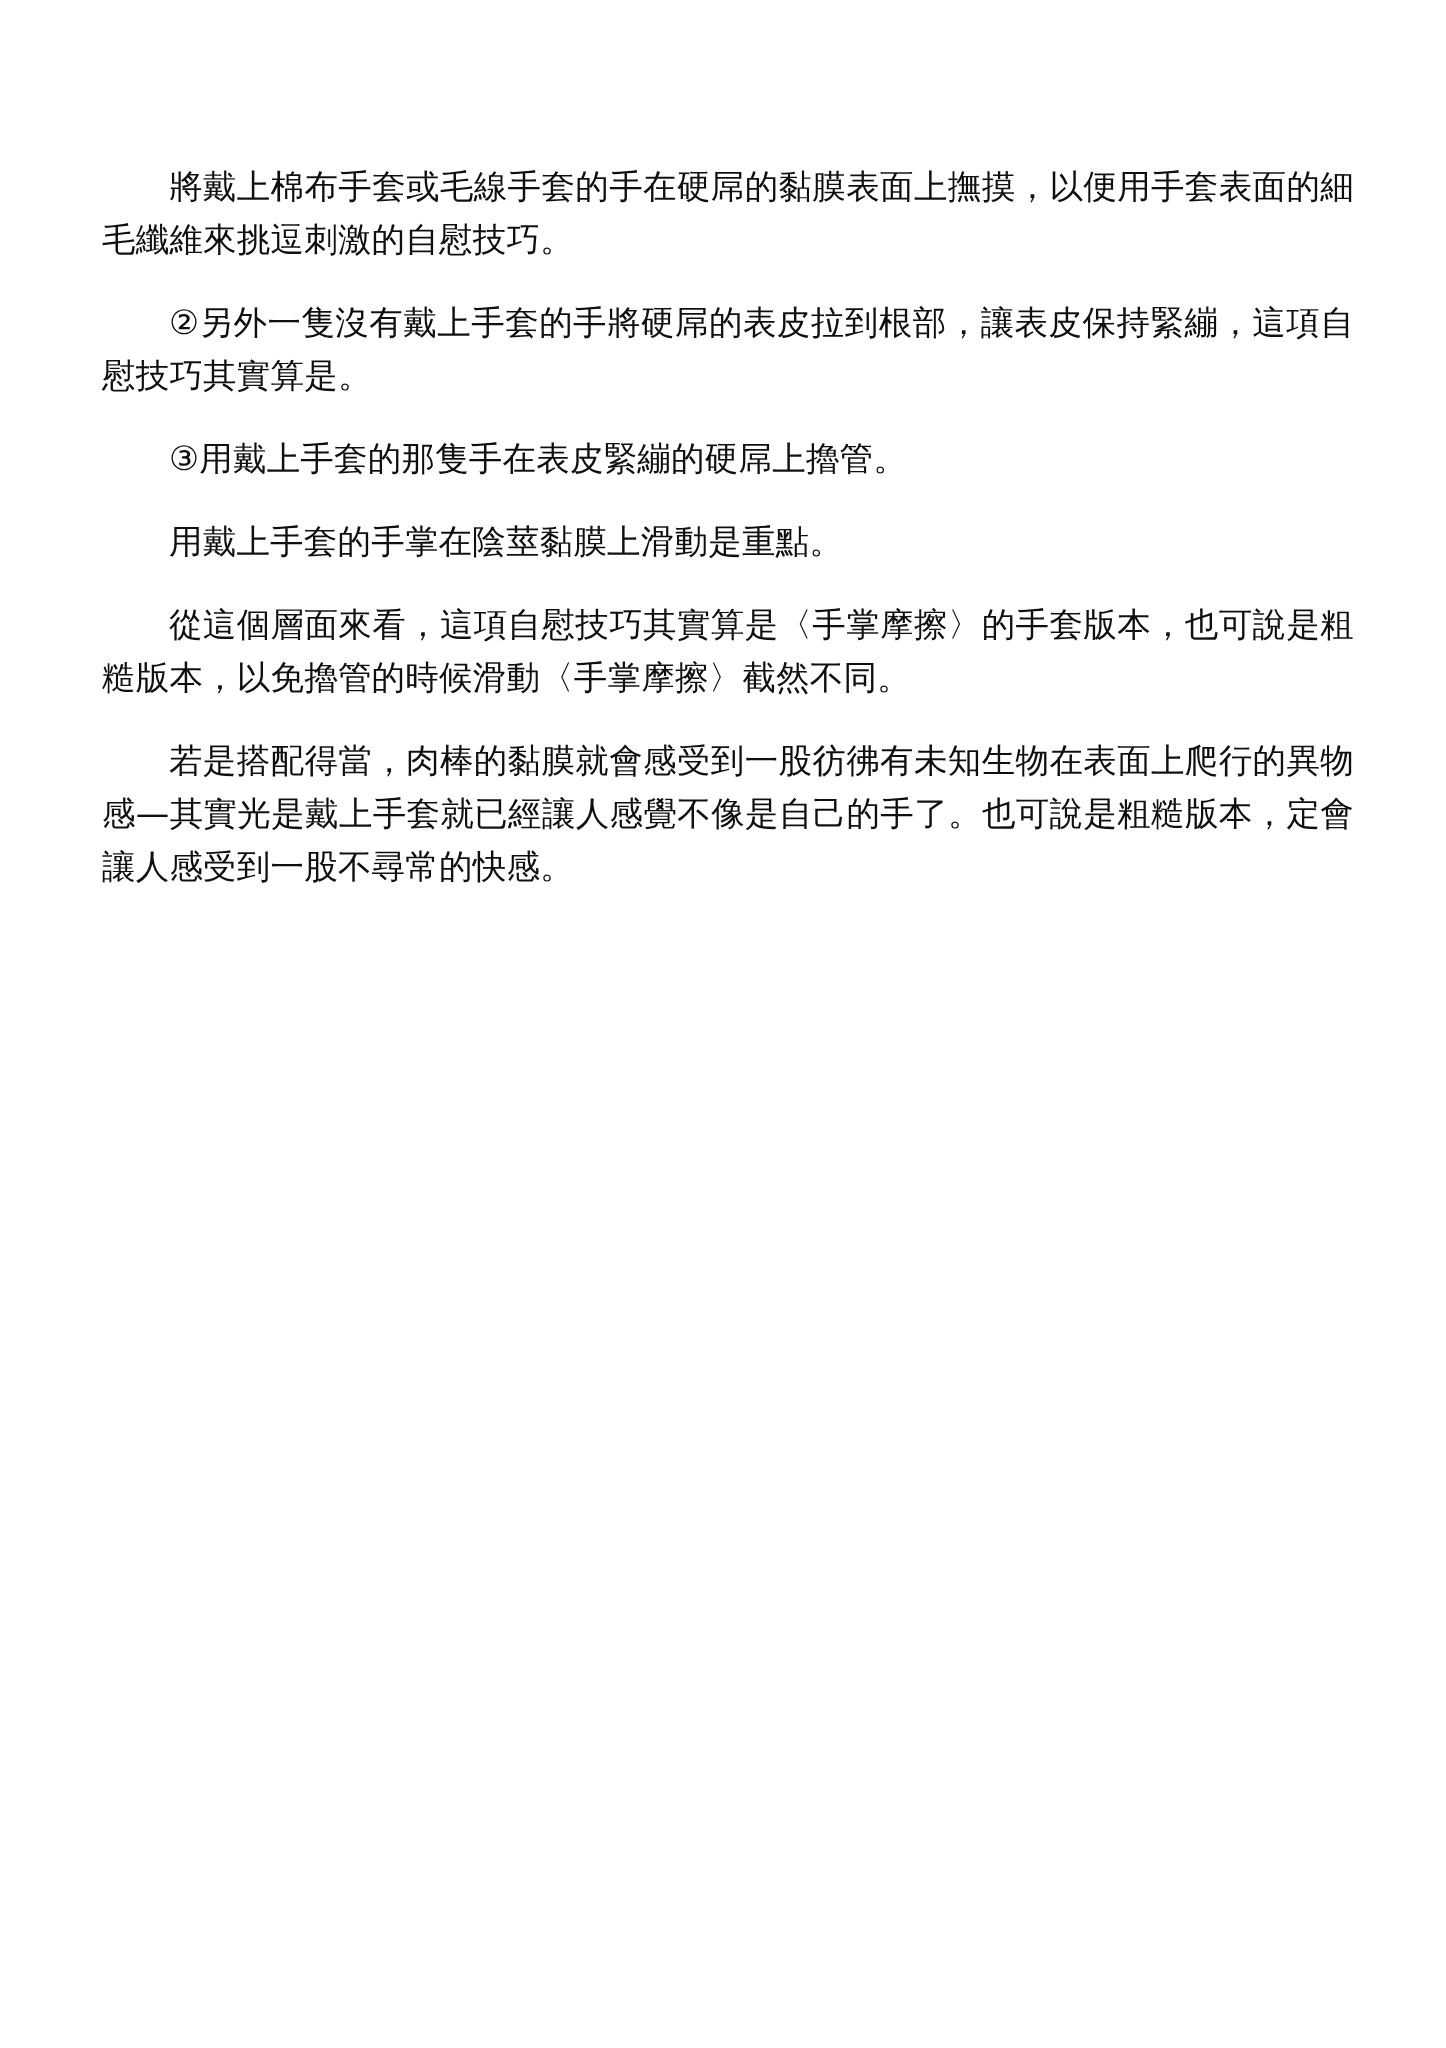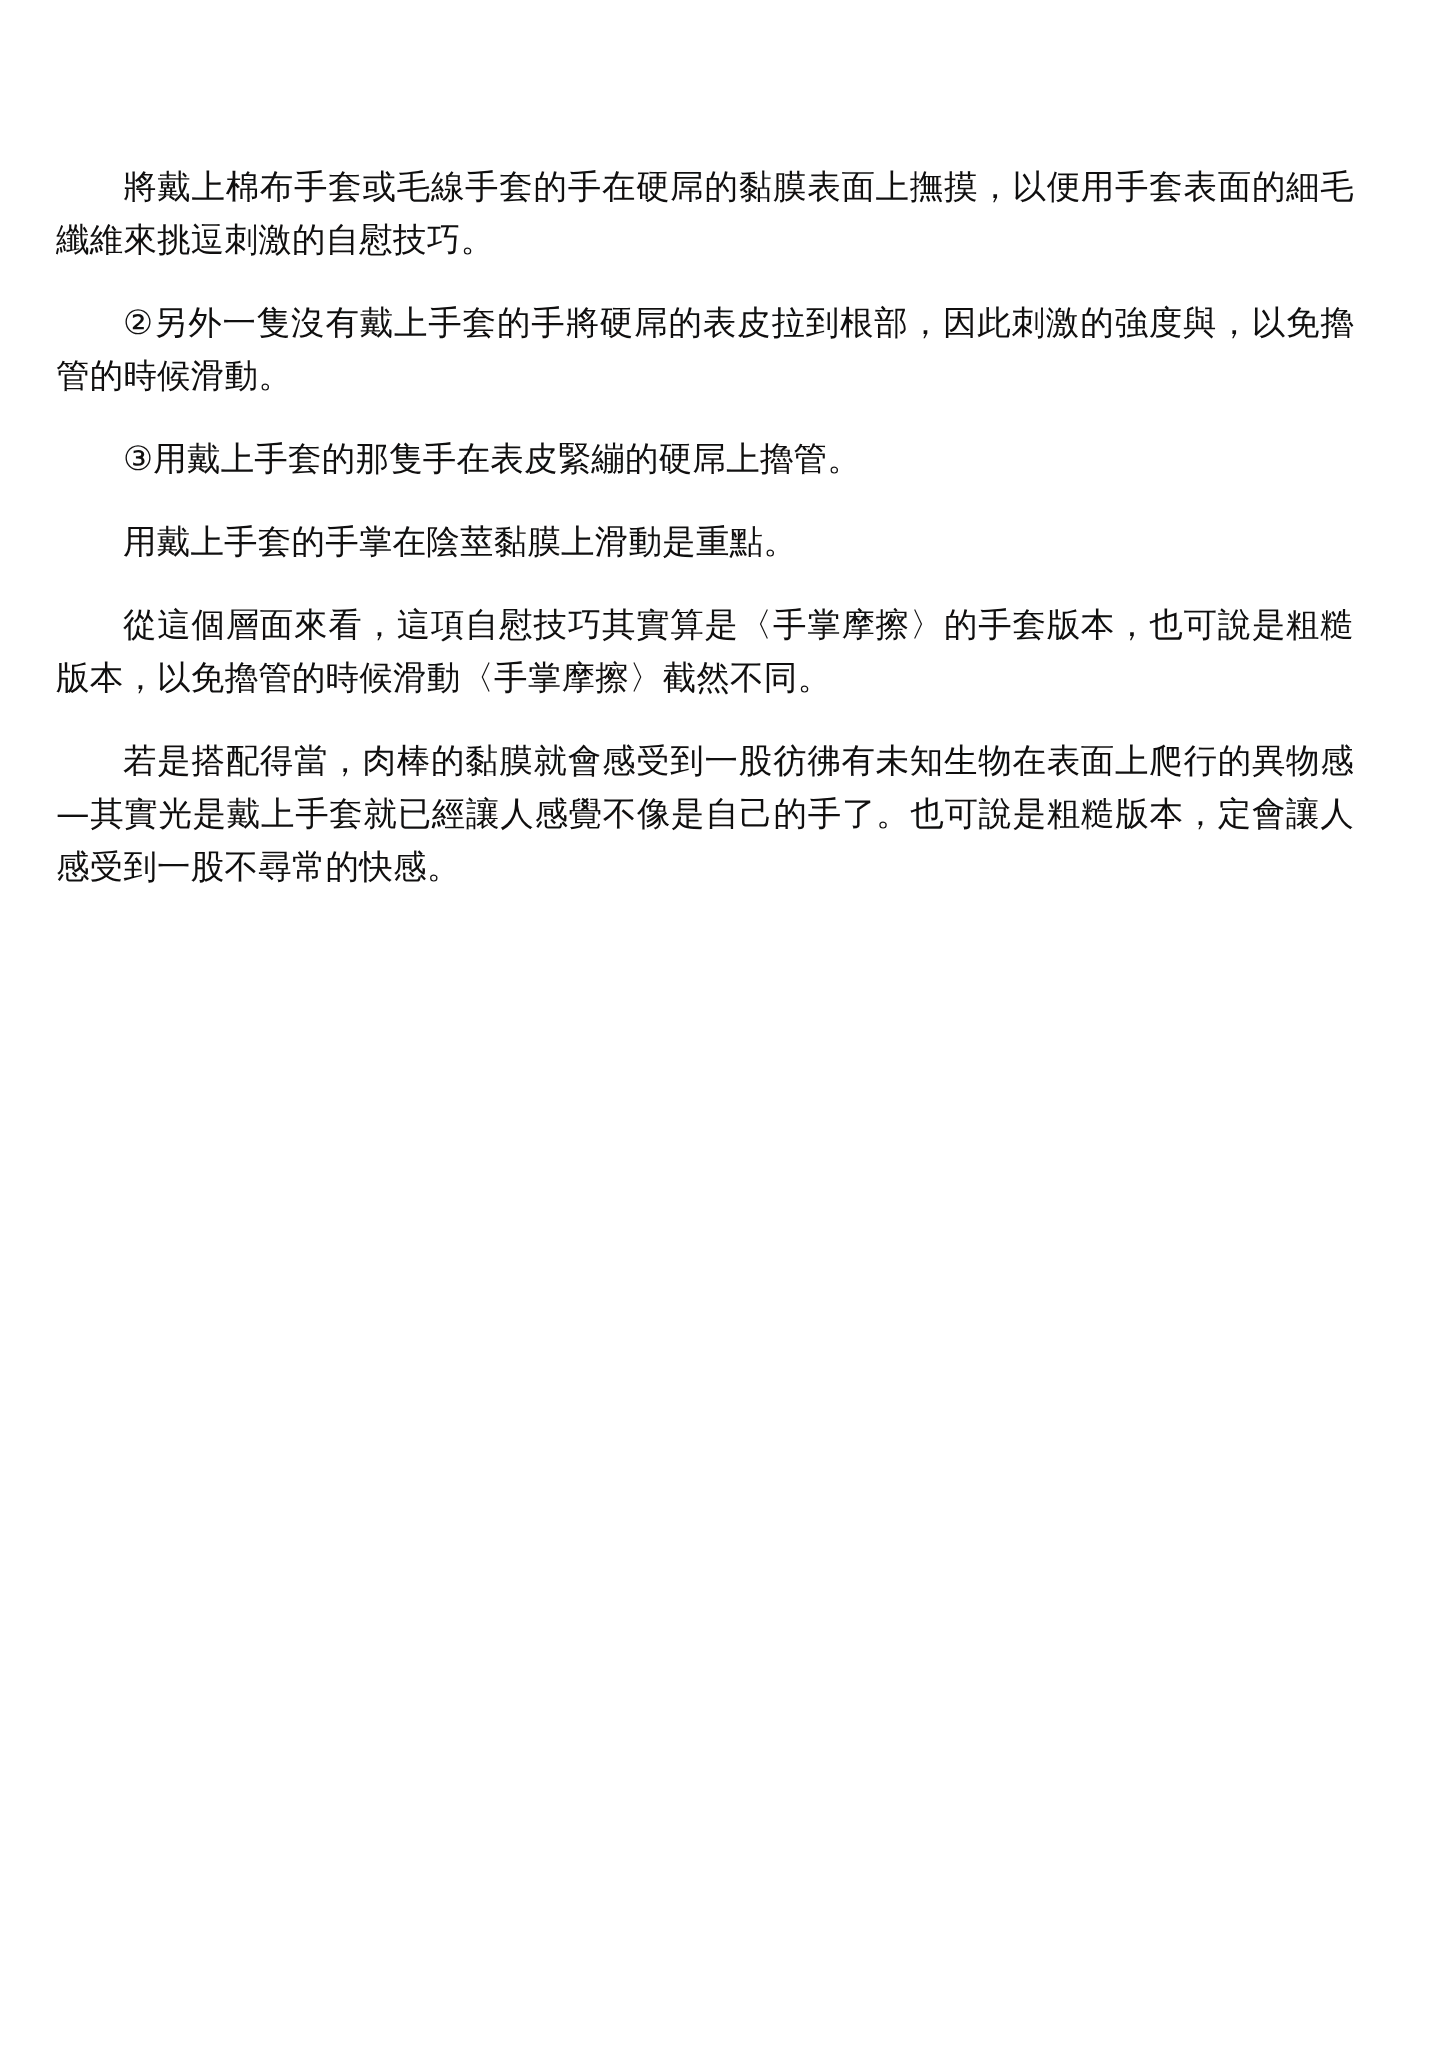--- a/index.html
+++ b/index.html
@@ -14,21 +14,21 @@
     overflow: hidden;
     font-family: "DejaVu Sans", "Liberation Sans", sans-serif;
   }
 
   .page {
     position: relative;
     box-sizing: border-box;
     width: 1446px;
     height: 2048px;
     background: #ffffff;
-    padding: 160px 92px 0 56px;
+    padding: 160px 92px 0 102px;
   }
 
   .body-text {
     color: #100f0f;
     font-family: "DejaVu Sans", "Liberation Sans", sans-serif;
     font-size: 33.5px;
     line-height: 53px;
     letter-spacing: 0.2px;
     font-weight: 500;
     -webkit-font-smoothing: antialiased;
@@ -50,21 +50,21 @@
 <body>
 
 <div class="page">
 
   <div class="body-text">
 
     <p class="para">將戴上棉布手套或毛線手套的手在硬屌的黏膜表面上撫摸，以便用手套表面的細毛纖維來挑逗刺激的自慰技巧。</p>
 
 
 
-    <p class="para">②另外一隻沒有戴上手套的手將硬屌的表皮拉到根部，因此刺激的強度與，以免擼管的時候滑動。</p>
+    <p class="para">②另外一隻沒有戴上手套的手將硬屌的表皮拉到根部，讓表皮保持緊繃，這項自慰技巧其實算是。</p>
 
     <p class="para">③用戴上手套的那隻手在表皮緊繃的硬屌上擼管。</p>
 
     <p class="para">用戴上手套的手掌在陰莖黏膜上滑動是重點。</p>
 
 
     <p class="para">從這個層面來看，這項自慰技巧其實算是〈手掌摩擦〉的手套版本，也可說是粗糙版本，以免擼管的時候滑動〈手掌摩擦〉截然不同。</p>
 
 
     <p class="para">若是搭配得當，肉棒的黏膜就會感受到一股彷彿有未知生物在表面上爬行的異物感—其實光是戴上手套就已經讓人感覺不像是自己的手了。也可說是粗糙版本，定會讓人感受到一股不尋常的快感。</p>

